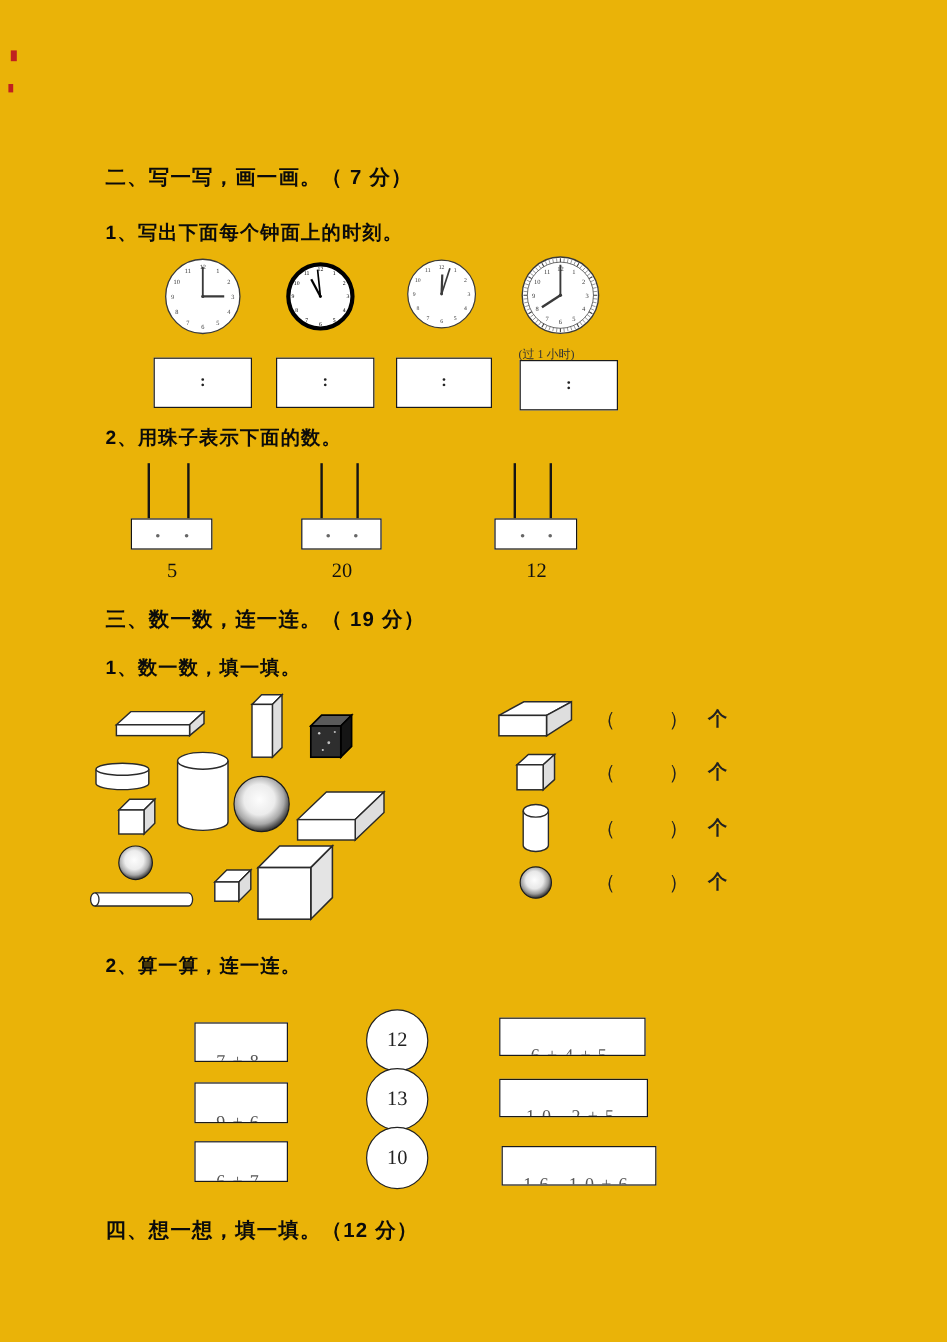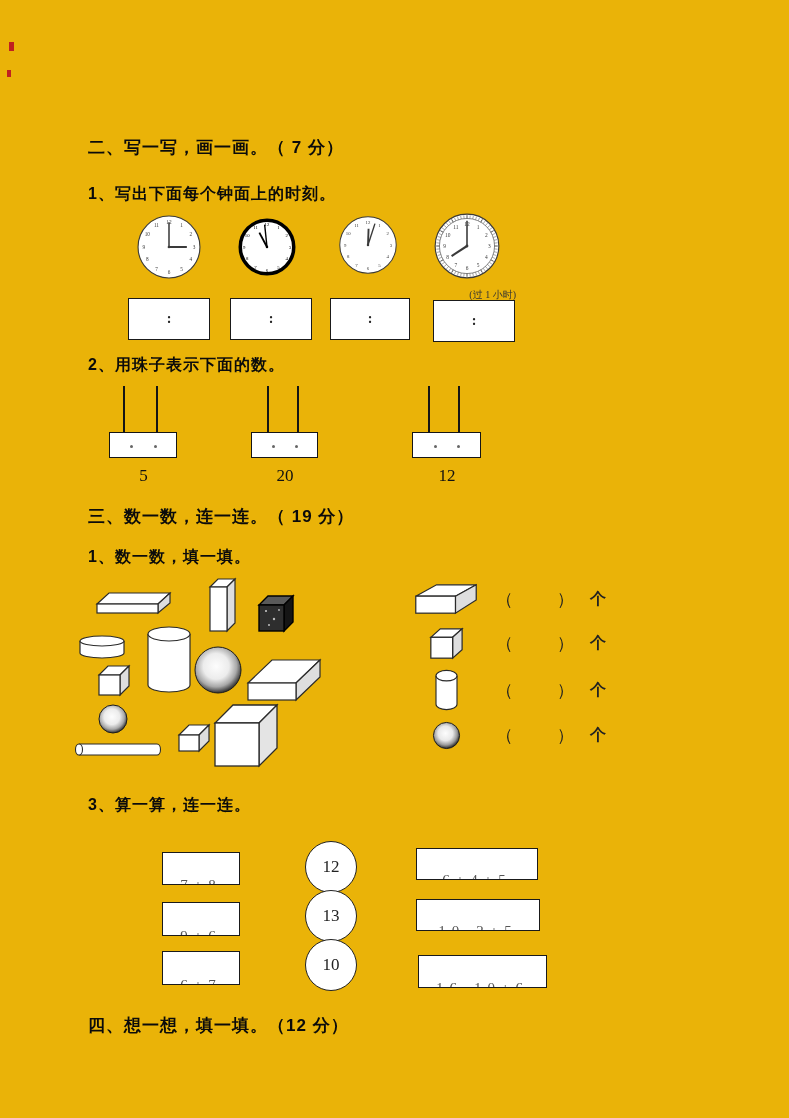--- a/index.html
+++ b/index.html
@@ -176,21 +176,21 @@
         <text x="17.91635220349682" y="54.95000000000002" font-size="6.2" text-anchor="middle" fill="#3a3a3a" font-family="Liberation Serif, DejaVu Serif, serif">8</text>
         <text x="14.5" y="42.20000000000001" font-size="6.2" text-anchor="middle" fill="#3a3a3a" font-family="Liberation Serif, DejaVu Serif, serif">9</text>
         <text x="17.916352203496817" y="29.449999999999996" font-size="6.2" text-anchor="middle" fill="#3a3a3a" font-family="Liberation Serif, DejaVu Serif, serif">10</text>
         <text x="27.24999999999999" y="20.11635220349682" font-size="6.2" text-anchor="middle" fill="#3a3a3a" font-family="Liberation Serif, DejaVu Serif, serif">11</text>
         <text x="39.99999999999999" y="16.7" font-size="6.2" text-anchor="middle" fill="#3a3a3a" font-family="Liberation Serif, DejaVu Serif, serif">12</text>
         <line x1="40" y1="40" x2="40" y2="11" stroke="#3a3a3a" stroke-width="1.8"></line>
         <line x1="40" y1="40" x2="22.387918073146096" y2="51.437419735315565" stroke="#3a3a3a" stroke-width="2.4"></line>
         <circle cx="40" cy="40" r="1.6" fill="#3a3a3a"></circle>
       </svg></div>
 
-  <div class="hint" style="left:432px;top:288px;width:84px;text-align:right;">(过 1 小时)</div>
+  <div class="hint" style="left:432px;top:288px;width:84px;text-align:left;">(过 1 小时)</div>
 
   <div class="ansbox" style="left:128px;top:298px;width:80px;height:40px;">
       <span class="colon">:</span>
     </div>
   <div class="ansbox" style="left:230px;top:298px;width:80px;height:40px;">
       <span class="colon">:</span>
     </div>
   <div class="ansbox" style="left:330px;top:298px;width:78px;height:40px;">
       <span class="colon">:</span>
     </div>
@@ -369,21 +369,21 @@
           </radialGradient>
         </defs>
         <circle cx="15" cy="15" r="13.5" fill="url(#sgrad2)" stroke="#1c1c1c" stroke-width="1"></circle>
       </svg>
     </span>
     <span class="cr-paren cr-open">（</span>
     <span class="cr-paren cr-close">）</span>
     <span class="cr-unit">个</span>
   </div>
 
-  <div class="sublabel" style="left:88px;top:795px;">3、算一算，连一连。</div>
+  <div class="sublabel" style="left:88px;top:795px;">2、算一算，连一连。</div>
 
   <div class="mbox" style="left:162px;top:852px;width:76px;height:31px;">
     <span class="clip-expr">7+8</span>
   </div>
   <div class="mbox" style="left:162px;top:902px;width:76px;height:32px;">
     <span class="clip-expr">9+6</span>
   </div>
   <div class="mbox" style="left:162px;top:951px;width:76px;height:32px;">
     <span class="clip-expr">6+7</span>
   </div>

